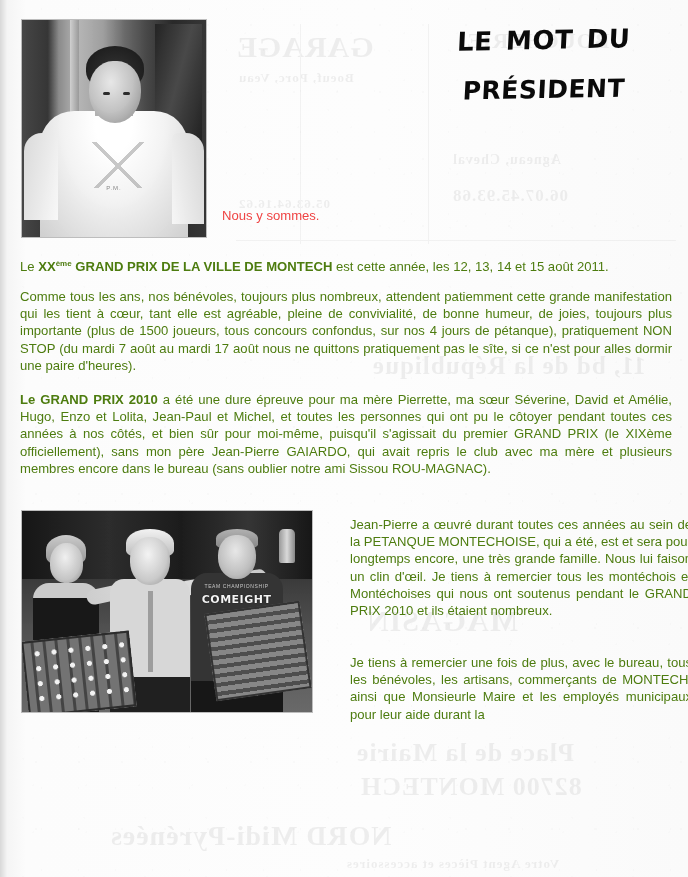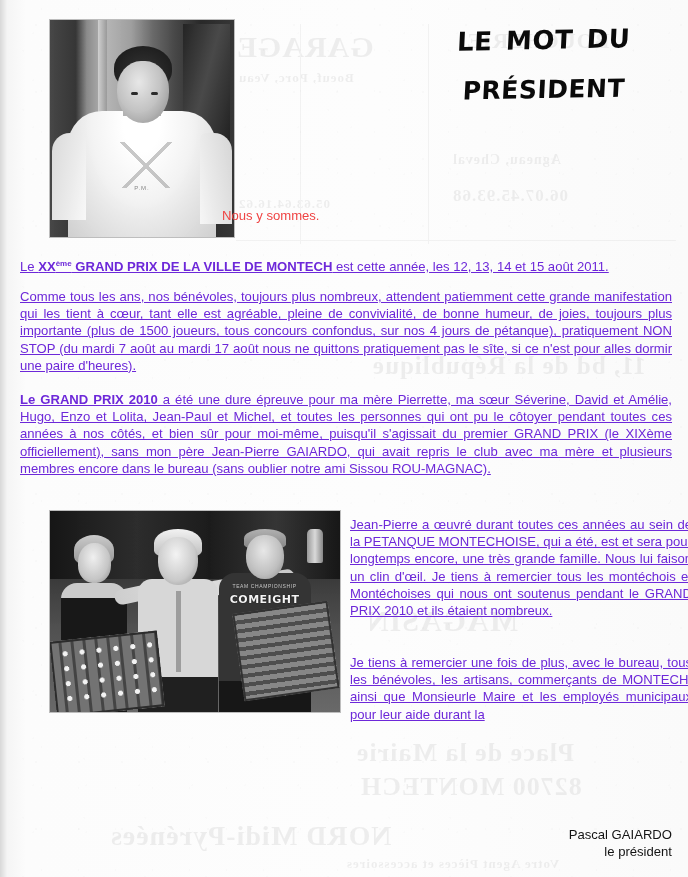--- a/index.html
+++ b/index.html
@@ -96,21 +96,20 @@
   }
 
   
   .photo {
     position: absolute;
     overflow: hidden;
     background: #2a2a2a;
     box-shadow: 0 0 0 1px rgba(0,0,0,.25);
     z-index: 5;
     filter: grayscale(1) contrast(1.06);
-    margin-left: 28px;
   }
 
   
   #photo-president { left: 22px; top: 20px; width: 184px; height: 217px; }
   #photo-president .bg {
     position: absolute; inset: 0;
     background:
       linear-gradient(90deg,#4a4a48 0%, #3a3a38 14%, #8c8a85 20%, #b6b3ad 30%,
                       #a09d97 44%, #6d6a66 56%, #4c4a47 68%, #2f2e2c 82%, #3c3a38 100%);
   }
@@ -281,25 +280,24 @@
     box-shadow:inset 0 0 0 2px #3a3631;
   }
 
   
   .txt {
     position: absolute;
     z-index: 4;
     font-family: "Liberation Sans", sans-serif;
     font-size: 13.1px;
     line-height: 17.2px;
-    color: #6d28d9;
+    color: #4d7c0f;
     text-align: justify;
     -webkit-hyphens: manual;
     hyphens: manual;
-    text-decoration: underline;
   }
   .txt b { font-weight: 700; }
   .txt sup { font-size: 8px; vertical-align: super; font-weight: 700; }
 
   #caption-nous {
     position: absolute;
     left: 222px;
     top: 208px;
     z-index: 6;
     font-size: 13.1px;
@@ -417,21 +415,17 @@
     </div>
     <div id="y-prize"></div>
   </div>
 
   <div class="txt" id="para-3">Jean-Pierre a œuvré durant toutes ces années au sein de la PETANQUE MONTECHOISE, qui a été, est et sera pour longtemps encore, une très grande famille. Nous lui faison un clin d'œil. Je tiens à remercier tous les montéchois et Montéchoises qui nous ont soutenus pendant le GRAND PRIX 2010 et ils étaient nombreux.</div>
 
   <div class="txt" id="para-4">Je tiens à remercier une fois de plus, avec le bureau, tous les bénévoles, les artisans, commerçants de MONTECH, ainsi que Monsieurle Maire et les employés municipaux pour leur aide durant la</div>
 
 
 
-  <div id="signature">
-    <div>Pascal GAIARDO</div>
-    <div>le président</div>
-  </div>
 
   <div id="grain"></div>
   <div id="scan-edge"></div>
 
 </div>
 
 </body></html>

